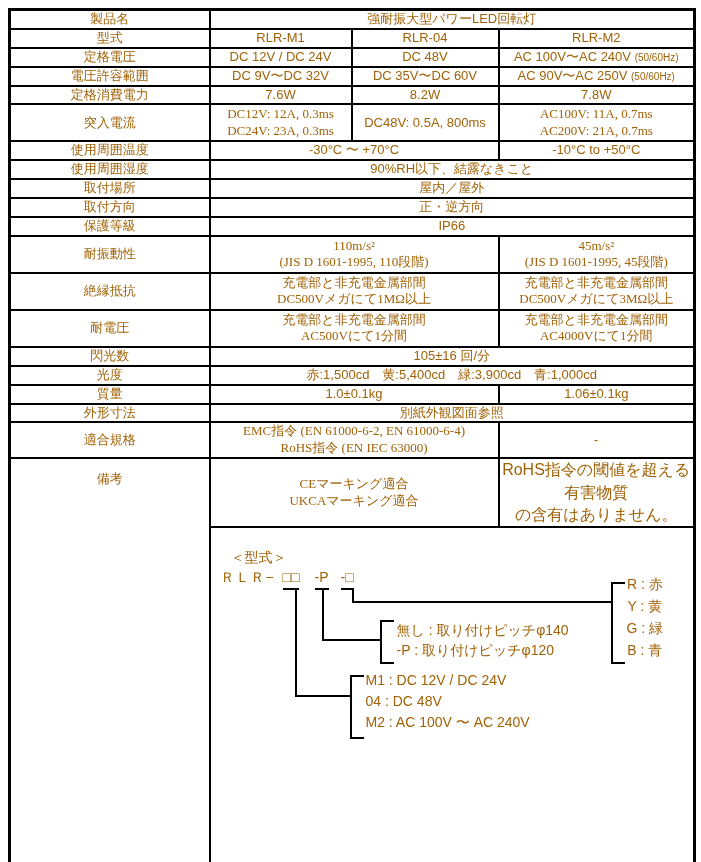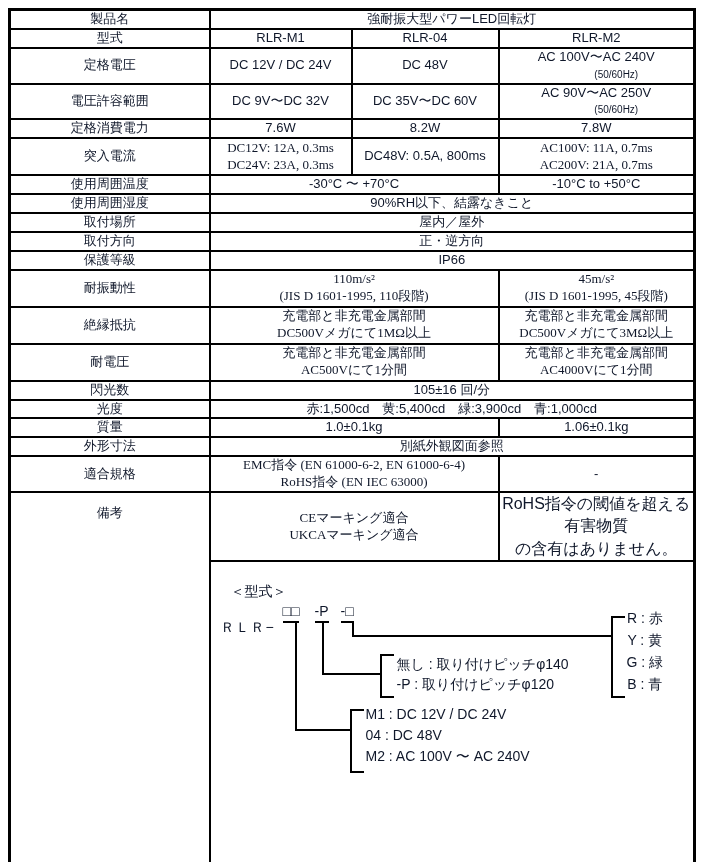--- a/index.html
+++ b/index.html
@@ -1,42 +1,42 @@
 <!DOCTYPE html>
 <html><head>
 <meta charset="utf-8">
 <style>
   html,body{margin:0;padding:0;background:#fff;}
   .page{
-    width:701px;height:862px;position:relative;background:#fff;color:#0f172a;
+    width:701px;height:862px;position:relative;background:#fff;color:#a16207;
     font-family:"Liberation Sans","DejaVu Sans",sans-serif;
   }
   table.spec{
     position:absolute;left:8px;top:8px;width:685px;height:846px;
     border-collapse:collapse;table-layout:fixed;
     border:3px solid #000;
   }
   td{
     border:2px solid #000;text-align:center;vertical-align:middle;
     font-size:13px;line-height:1.3;padding:0 2px;overflow:hidden;
   }
   tr.h18{height:18px}
   tr.h37{height:37px}
   tr.h38{height:24px}
   tr.h40{height:52px}
   .pre{white-space:pre-line;font-family:Liberation Serif, serif;}
-  .sm{font-size:10px;margin-left:40px;}
+  .sm{font-size:10px;}
   td.remarks-note{font-size:16px;white-space:pre-line;line-height:1.4;}
   td.remarks-label{vertical-align:top;padding-top:12px;}
   td.diagram-cell{vertical-align:top;text-align:left;padding:0;}
   
   .diagram{position:relative;width:100%;height:356px;font-size:14px;}
   .dg-title{position:absolute;left:20px;top:20px;}
   .code-seg{position:absolute;top:40px;white-space:nowrap;}
-  .code-prefix{left:10px;letter-spacing:1px;margin-top:16px;}
+  .code-prefix{left:10px;letter-spacing:1px;}
   .u{border-bottom:2px solid #000;padding-bottom:1px;}
   .seg1{left:72px;}
   .seg2{left:104px;}
   .seg3{left:130px;}
   .ln{position:absolute;background:#000;}
   .bracket{position:absolute;width:12px;border-left:2px solid #000;border-top:2px solid #000;border-bottom:2px solid #000;}
   .opts{position:absolute;white-space:pre-line;}
   .opts-color{left:416px;top:45px;line-height:22px;text-align:center;}
   .opts-pitch{left:186px;top:92px;line-height:20px;}
   .opts-model{left:155px;top:142px;line-height:21px;}

